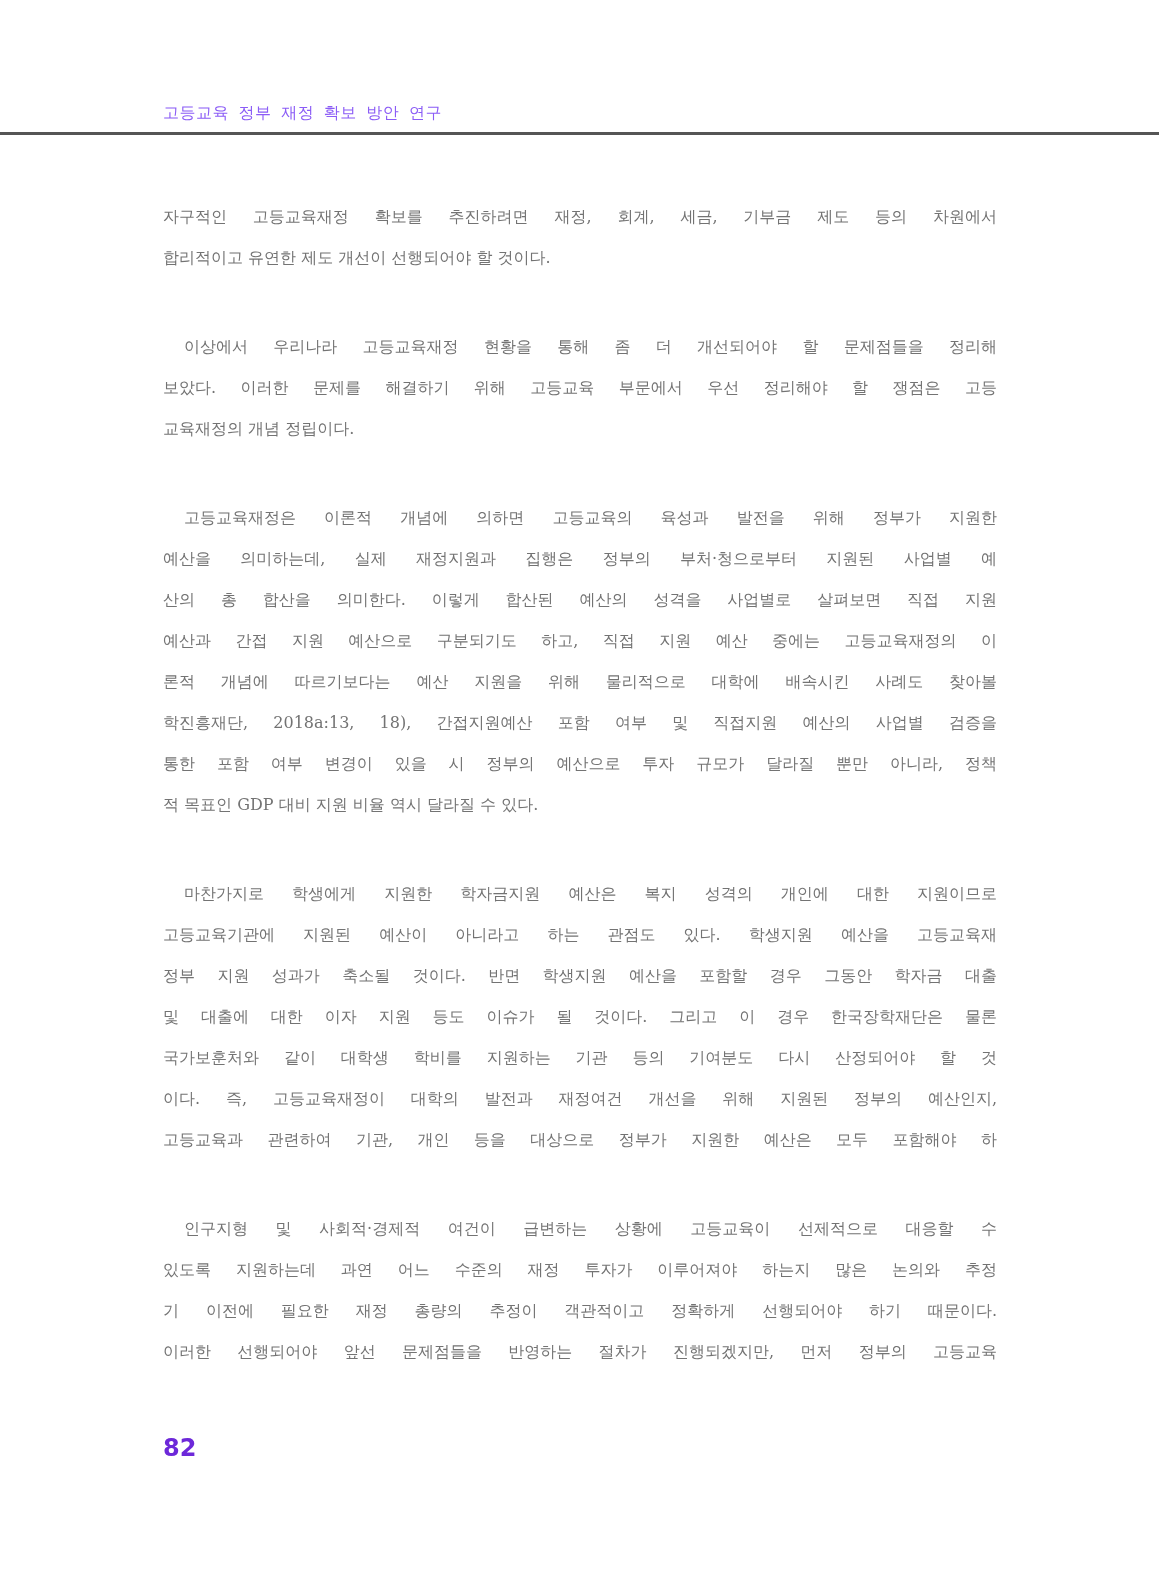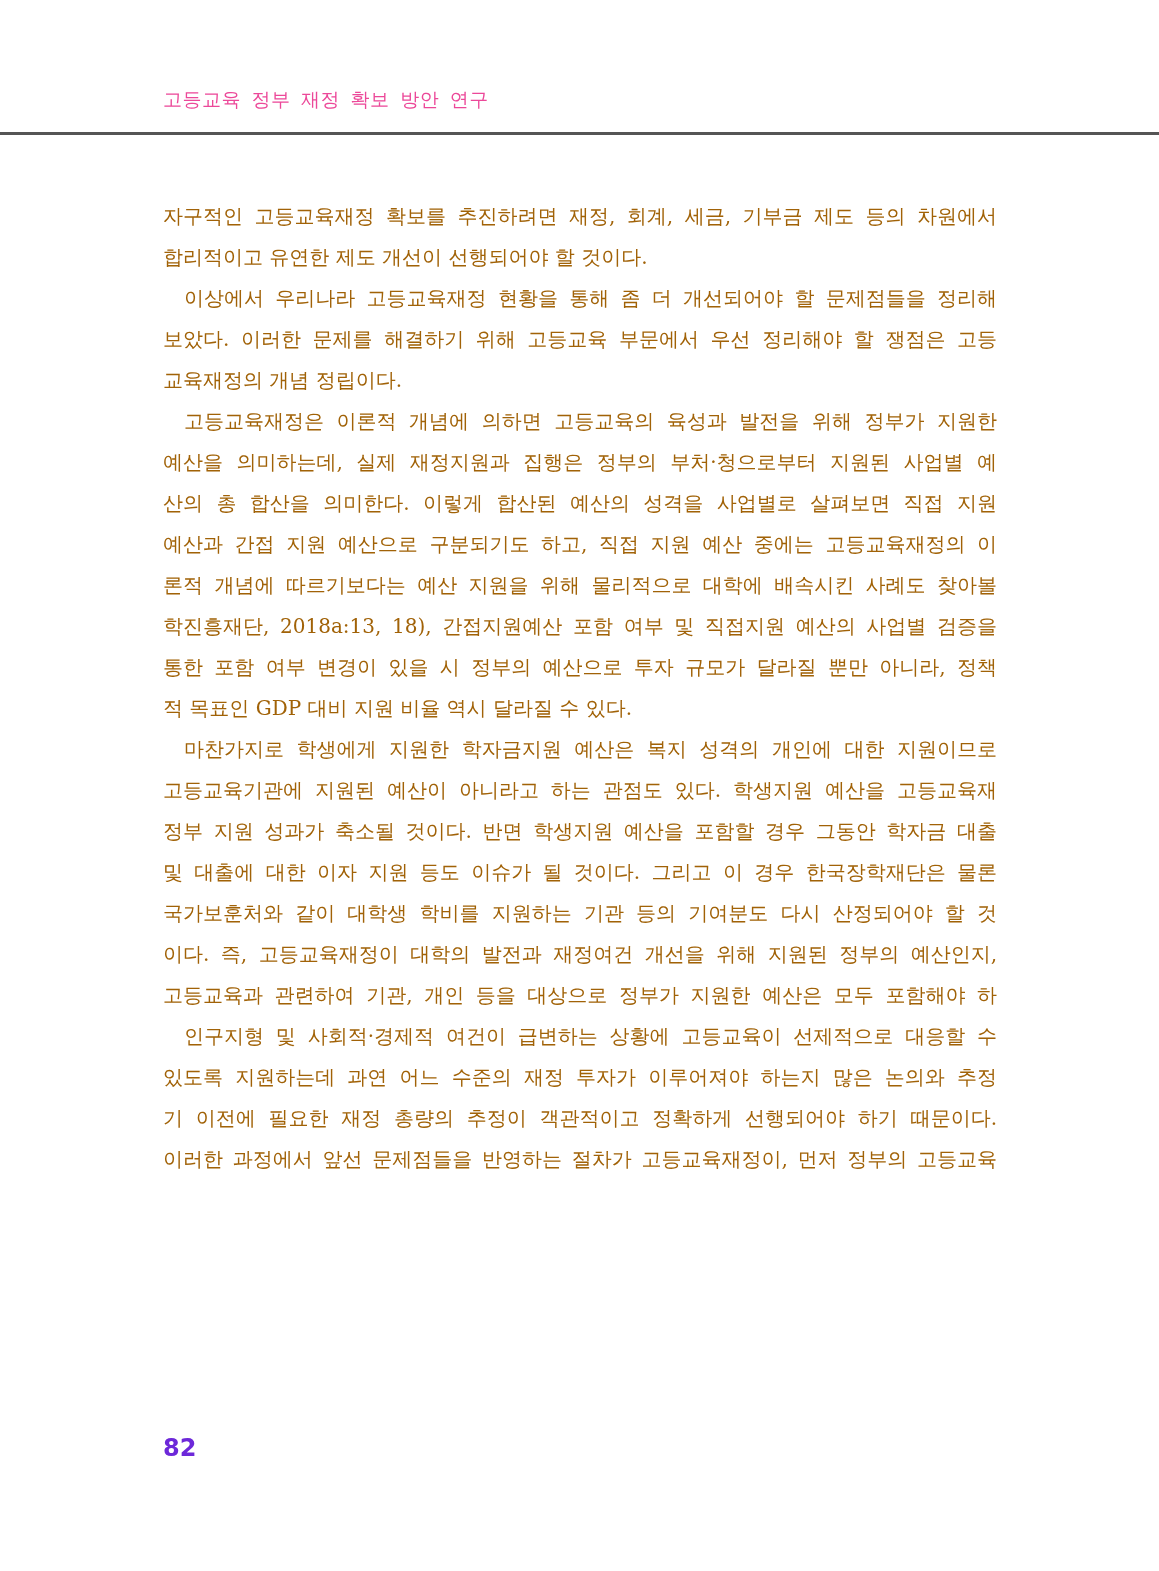--- a/index.html
+++ b/index.html
@@ -15,52 +15,52 @@
   }
   .page-header {
     position: absolute;
     top: 0; left: 0;
     width: 1159px;
     height: 134px;
   }
   .header-title {
     position: absolute;
     left: 163px;
-    top: 87px;
+    top: 103px;
     font-family: "DejaVu Sans", "Liberation Sans", sans-serif;
-    font-size: 19px;
+    font-size: 16px;
     font-weight: 400;
     letter-spacing: 0.5px;
     word-spacing: 4px;
-    color: #ec4899;
+    color: #8b5cf6;
     white-space: nowrap;
   }
   .header-rule {
     position: absolute;
     left: 0;
     top: 132px;
     width: 1159px;
     height: 3px;
     background: #555555;
   }
   .body-text {
     position: absolute;
     left: 163px;
     top: 196px;
     width: 834px;
   }
   .line {
-    font-size: 20px;
+    font-size: 16px;
     line-height: 41px;
     text-align: justify;
     text-align-last: justify;
     white-space: normal;
-    color: #a16207;
+    color: #737373;
   }
-  .line.indent { text-indent: 21px; }
+  .line.indent { text-indent: 21px; margin-top: 48px; }
   .line.para-end { text-align-last: left; }
   .page-number {
     position: absolute;
     left: 163px;
     top: 1434px;
     font-family: "DejaVu Sans", "Liberation Sans", sans-serif;
     font-size: 24px;
     color: #6d28d9;
     font-weight: bold;
   }
@@ -92,18 +92,18 @@
       <div class="line indent">마찬가지로 학생에게 지원한 학자금지원 예산은 복지 성격의 개인에 대한 지원이므로</div>
       <div class="line">고등교육기관에 지원된 예산이 아니라고 하는 관점도 있다. 학생지원 예산을 고등교육재</div>
       <div class="line">정부 지원 성과가 축소될 것이다. 반면 학생지원 예산을 포함할 경우 그동안 학자금 대출</div>
       <div class="line">및 대출에 대한 이자 지원 등도 이슈가 될 것이다. 그리고 이 경우 한국장학재단은 물론</div>
       <div class="line">국가보훈처와 같이 대학생 학비를 지원하는 기관 등의 기여분도 다시 산정되어야 할 것</div>
       <div class="line">이다. 즉, 고등교육재정이 대학의 발전과 재정여건 개선을 위해 지원된 정부의 예산인지,</div>
       <div class="line">고등교육과 관련하여 기관, 개인 등을 대상으로 정부가 지원한 예산은 모두 포함해야 하</div>
       <div class="line indent">인구지형 및 사회적·경제적 여건이 급변하는 상황에 고등교육이 선제적으로 대응할 수</div>
       <div class="line">있도록 지원하는데 과연 어느 수준의 재정 투자가 이루어져야 하는지 많은 논의와 추정</div>
       <div class="line">기 이전에 필요한 재정 총량의 추정이 객관적이고 정확하게 선행되어야 하기 때문이다.</div>
-      <div class="line">이러한 과정에서 앞선 문제점들을 반영하는 절차가 고등교육재정이, 먼저 정부의 고등교육</div>
+      <div class="line">이러한 선행되어야 앞선 문제점들을 반영하는 절차가 진행되겠지만, 먼저 정부의 고등교육</div>
     </div>
 
   <div class="page-number">82</div>
 
 </div>
 
 </body></html>

